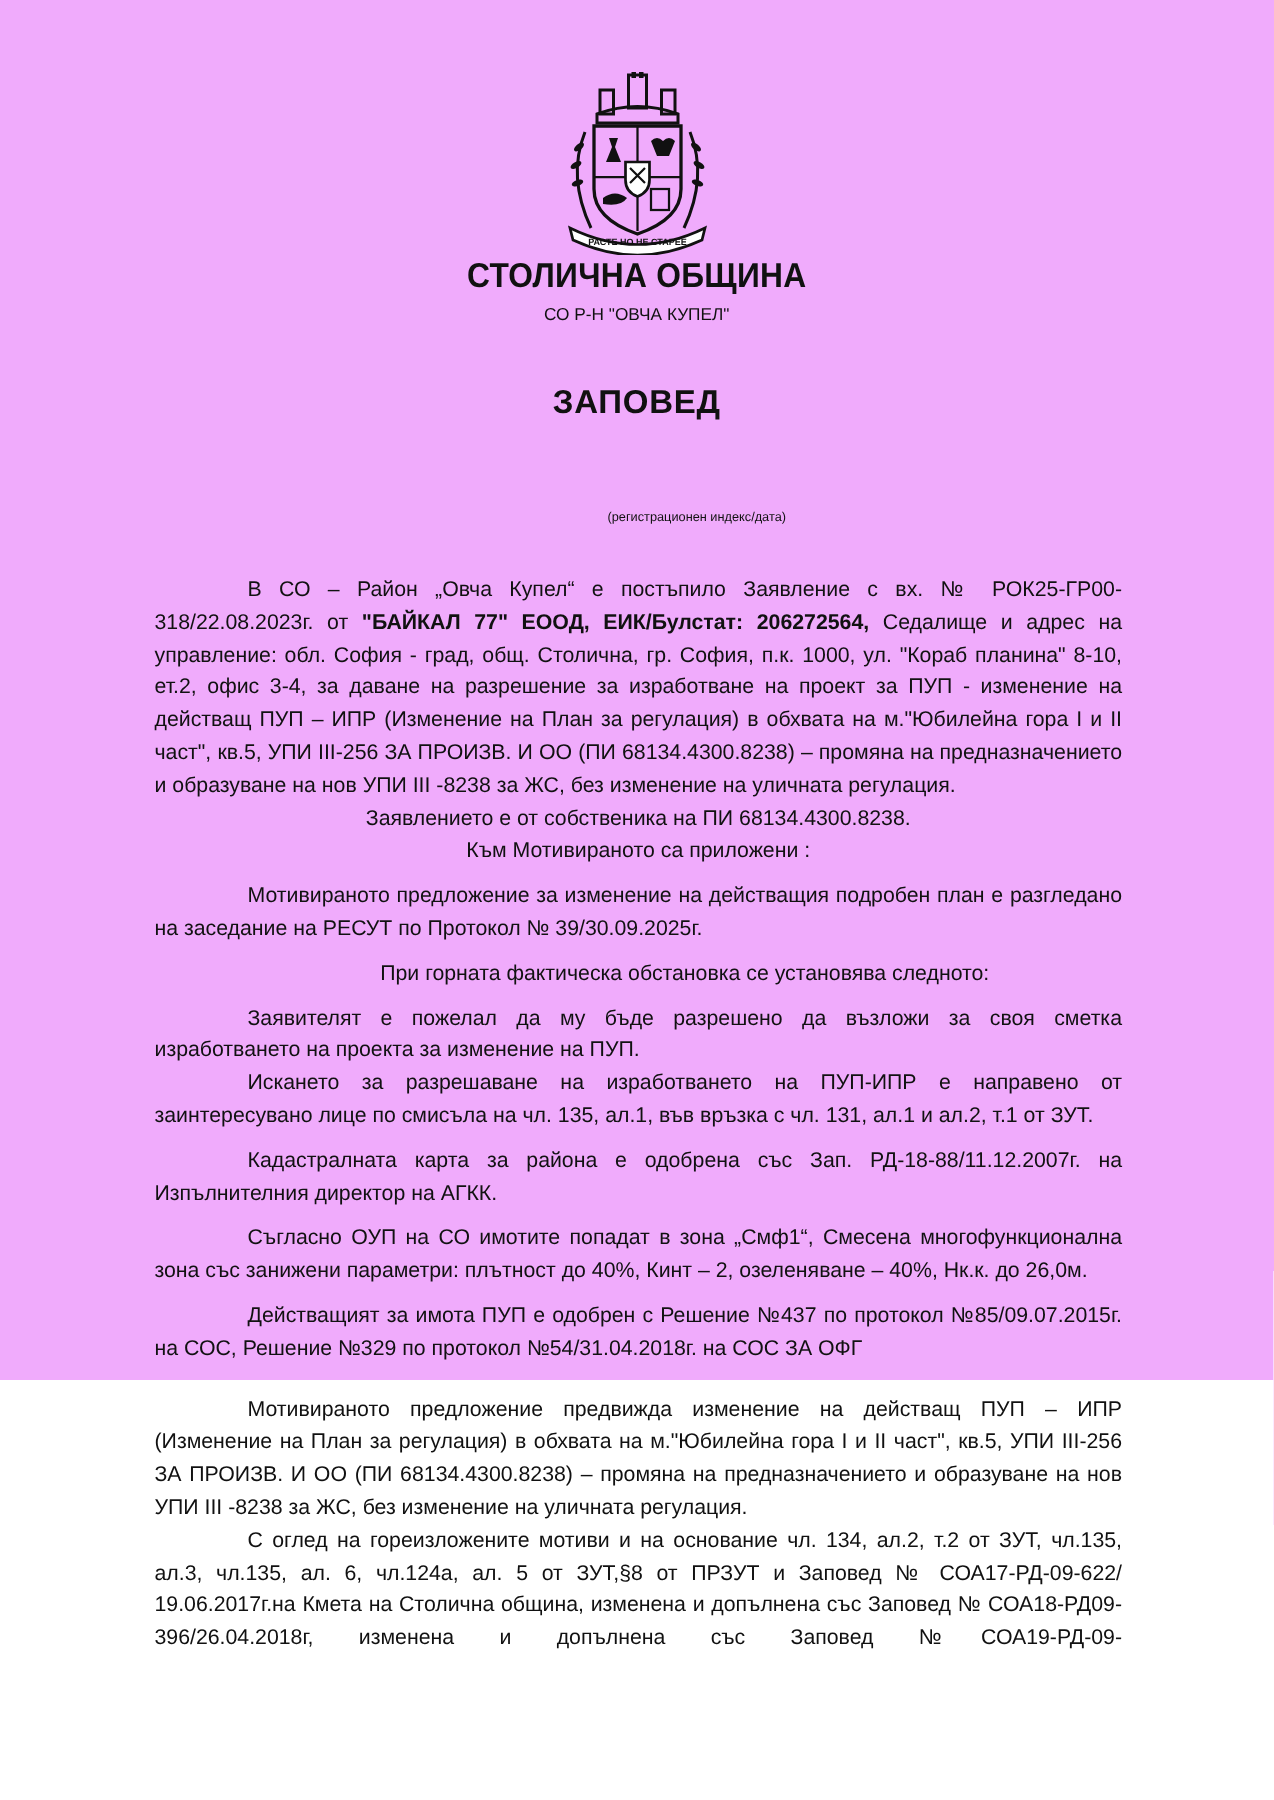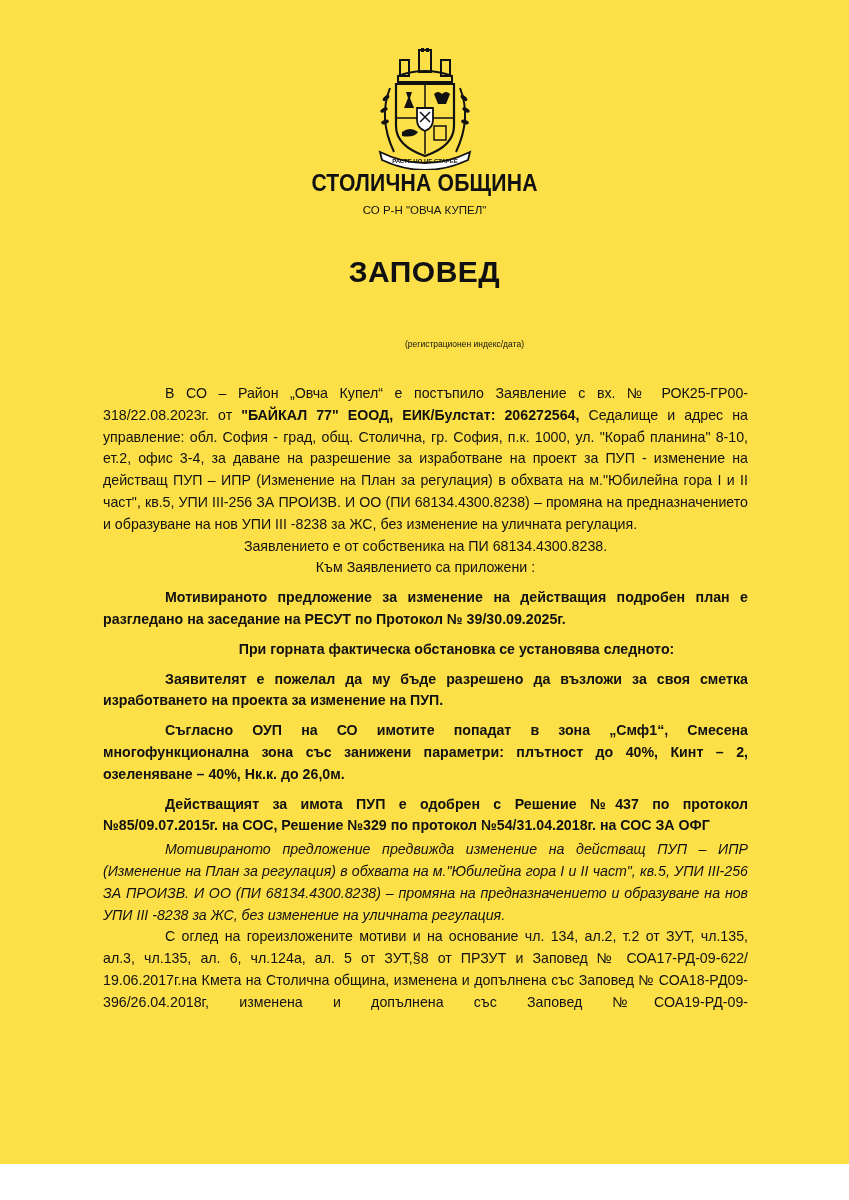--- a/index.html
+++ b/index.html
@@ -1,32 +1,32 @@
 <!DOCTYPE html>
 <html><head>
 <meta charset="utf-8">
 <style>
   html, body { margin: 0; padding: 0; background: #ffffff; }
   body { width: 849px; height: 1200px; position: relative; overflow: hidden;
          font-family: "Liberation Sans", sans-serif; color: #111; }
-  .page { position: absolute; left: 0; top: 0; width: 849px; height: 1164px; background: #fde047; }
+  .page { position: absolute; left: 0; top: 0; width: 849px; height: 920px; background: #f0abfc; }
   .crest { position: absolute; left: 372px; top: 48px; width: 106px; height: 122px; }
   .org-name { position: absolute; left: 0; width: 849px; top: 170px; text-align: center;
               font-size: 23px; font-weight: bold; letter-spacing: 0.2px; transform: scaleX(0.92); }
   .org-sub { position: absolute; left: 0; width: 849px; top: 204px; text-align: center; font-size: 11.5px; }
   .doc-title { position: absolute; left: 0; width: 849px; top: 255px; text-align: center;
-               font-size: 30px; font-weight: bold; letter-spacing: 0.5px; }
+               font-size: 22px; font-weight: bold; letter-spacing: 0.5px; }
   .reg-number { position: absolute; left: 0; width: 849px; top: 318px; text-align: center; font-size: 14px; }
   .reg-label { position: absolute; left: 0; width: 849px; top: 339px; text-align: center; font-size: 8.5px; padding-left: 40px; }
   .body-text { position: absolute; left: 103px; top: 383px; width: 645px;
                font-size: 14.2px; line-height: 21.8px; text-align: justify; }
   .body-text p { margin: 0; }
   .body-text p.ind { text-indent: 62px; }
-  .body-text p.gap { margin-top: 2px; font-style: italic; }
-  .body-text p.gap2 { margin-top: 8px; font-weight: bold; }
+  .body-text p.gap { margin-top: 19px; }
+  .body-text p.gap2 { margin-top: 8px; }
   .body-text b { font-weight: bold; }
   .nojust { text-align: center; }
   .lastjust { text-align-last: justify; }
 </style>
 </head>
 <body>
 
 <div class="page">
 
   <svg class="crest" viewBox="0 0 106 122">
@@ -67,22 +67,24 @@
 
   <div class="org-name">СТОЛИЧНА ОБЩИНА</div>
   <div class="org-sub">СО Р-Н "ОВЧА КУПЕЛ"</div>
 
   <div class="doc-title">ЗАПОВЕД</div>
   <div class="reg-label">(регистрационен индекс/дата)</div>
 
   <div class="body-text">
     <p class="ind"><span>В СО – Район „Овча Купел“ е постъпило Заявление с вх. № РОК25-ГР00-318/22.08.2023г. от </span><b>"БАЙКАЛ 77" ЕООД, ЕИК/Булстат: 206272564,</b><span> Седалище и адрес на управление: обл. София - град, общ. Столична, гр. София, п.к. 1000, ул. "Кораб планина" 8-10, ет.2, офис 3-4,  за даване на разрешение за изработване на проект за ПУП - изменение на действащ ПУП – ИПР (Изменение на План за регулация) в обхвата на м."Юбилейна гора I и II част", кв.5, УПИ III-256 ЗА ПРОИЗВ. И ОО (ПИ 68134.4300.8238) – промяна на предназначението и образуване на нов УПИ III -8238 за ЖС, без изменение на уличната регулация.</span></p>
     <p class="nojust">Заявлението е от собственика на ПИ 68134.4300.8238.</p>
-    <p class="nojust">Към Заявлението са приложени :</p>
+    <p class="nojust">Към Мотивираното са приложени :</p>
     <p class="ind gap2">Мотивираното предложение за изменение на действащия подробен план е разгледано на заседание на РЕСУТ по Протокол № 39/30.09.2025г.</p>
     <p class="ind gap2 nojust">При горната фактическа обстановка се установява следното:</p>
     <p class="ind gap2">Заявителят е пожелал да му бъде разрешено да възложи за своя сметка изработването на проекта за изменение на ПУП.</p>
+    <p class="ind">Искането за разрешаване на изработването на ПУП-ИПР е направено от заинтересувано лице по смисъла на чл. 135, ал.1, във връзка с чл. 131, ал.1 и ал.2, т.1 от ЗУТ.</p>
+    <p class="ind gap2">Кадастралната карта за района е одобрена със Зап. РД-18-88/11.12.2007г. на Изпълнителния директор на АГКК.</p>
     <p class="ind gap2">Съгласно ОУП на СО  имотите попадат в зона „Смф1“,  Смесена многофункционална зона със занижени параметри: плътност до 40%, Кинт – 2, озеленяване – 40%, Нк.к. до 26,0м.</p>
     <p class="ind gap2">Действащият за имота ПУП е одобрен с Решение  №437 по протокол №85/09.07.2015г. на СОС, Решение №329 по протокол №54/31.04.2018г. на СОС ЗА ОФГ</p>
     <p class="ind gap">Мотивираното предложение предвижда изменение на действащ ПУП – ИПР (Изменение на План за регулация) в обхвата на м."Юбилейна гора I и II част", кв.5, УПИ III-256 ЗА ПРОИЗВ. И ОО (ПИ 68134.4300.8238) – промяна на предназначението и образуване на нов УПИ III -8238 за ЖС, без изменение на уличната регулация.</p>
     <p class="ind lastjust">С оглед на гореизложените мотиви и на основание  чл. 134, ал.2, т.2 от ЗУТ, чл.135, ал.3, чл.135, ал. 6, чл.124а, ал. 5 от ЗУТ,§8 от ПРЗУТ и Заповед № СОА17-РД-09-622/ 19.06.2017г.на Кмета на Столична община, изменена и допълнена със Заповед № СОА18-РД09-396/26.04.2018г,  изменена  и  допълнена  със  Заповед  №СОА19-РД-09-</p>
   </div>
 </div>
 
 </body></html>

